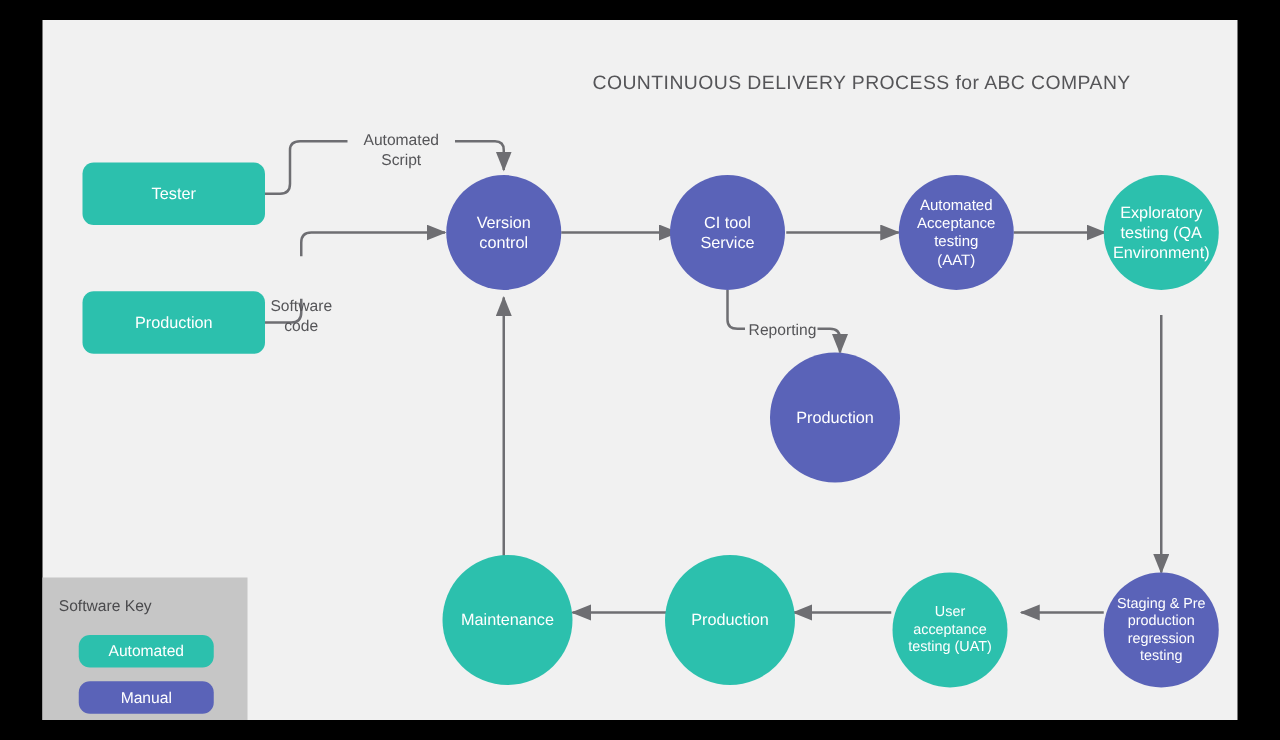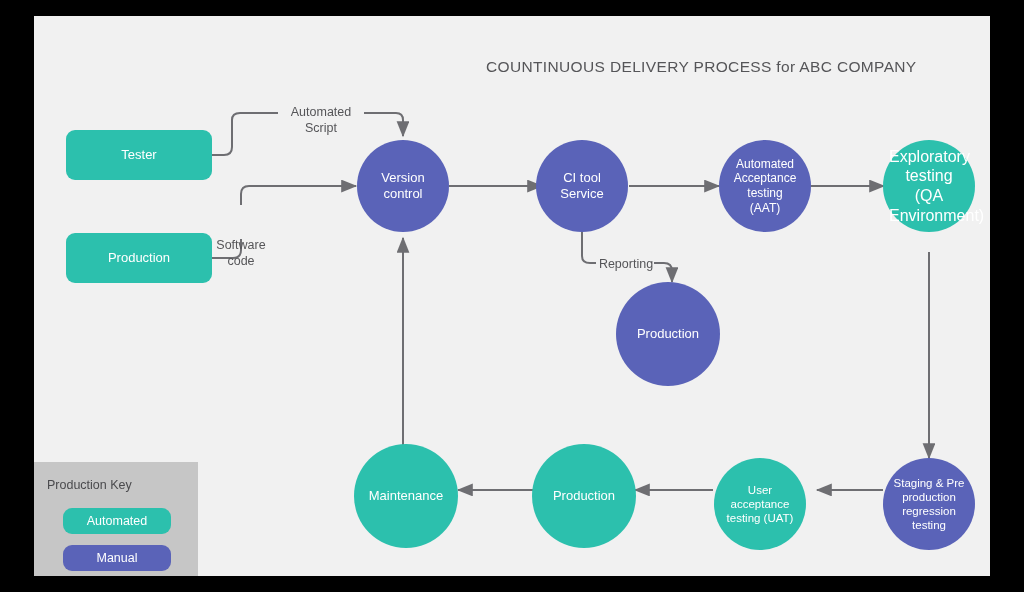--- a/index.html
+++ b/index.html
@@ -26,21 +26,21 @@
 
   #svg-layer {
     position: absolute;
     left: 0;
     top: 0;
     width: 956px;
     height: 560px;
   }
   .title-inner {
     position: absolute;
-    left: 452px;
+    left: 440px;
     top: 42px;
     font-size: 15.5px;
     color: #555558;
     letter-spacing: 0.35px;
     white-space: nowrap;
   }
 
   
   .node {
     position: absolute;
@@ -168,21 +168,21 @@
 Service</span>
   </div>
 
   <div class="node circle purple" style="left:685px; top:124px; width:92px; height:92px; font-size:12px;">
     <span class="lbl">Automated
 Acceptance
 testing
 (AAT)</span>
   </div>
 
-  <div class="node circle teal" style="left:849px; top:124px; width:92px; height:92px; font-size:16px;">
+  <div class="node circle teal" style="left:849px; top:124px; width:92px; height:92px; font-size:13px;">
     <span class="lbl">Exploratory
 testing (QA
 Environment)</span>
   </div>
 
   <div class="node circle purple" style="left:582px; top:266px; width:104px; height:104px; font-size:13px;">
     <span class="lbl">Production</span>
   </div>
 
   <div class="node circle purple" style="left:849px; top:442px; width:92px; height:92px; font-size:11.5px;">
@@ -208,21 +208,21 @@
 
   <div class="edge-label" style="left:232px; top:88px; width:110px;">Automated
 Script</div>
 
   <div class="edge-label" style="left:152px; top:190px; width:110px;margin-top:31px;">Software
 code</div>
 
   <div class="edge-label" style="left:561px; top:240px; width:62px;">Reporting</div>
 
   <div id="legend">
-    <div class="legend-title">Production Key</div>
+    <div class="legend-title">Software Key</div>
     <div id="legend-chip-automated" class="legend-chip teal">
       <span>Automated</span>
     </div>
     <div id="legend-chip-manual" class="legend-chip purple">
       <span>Manual</span>
     </div>
   </div>
 
 </div>
 

